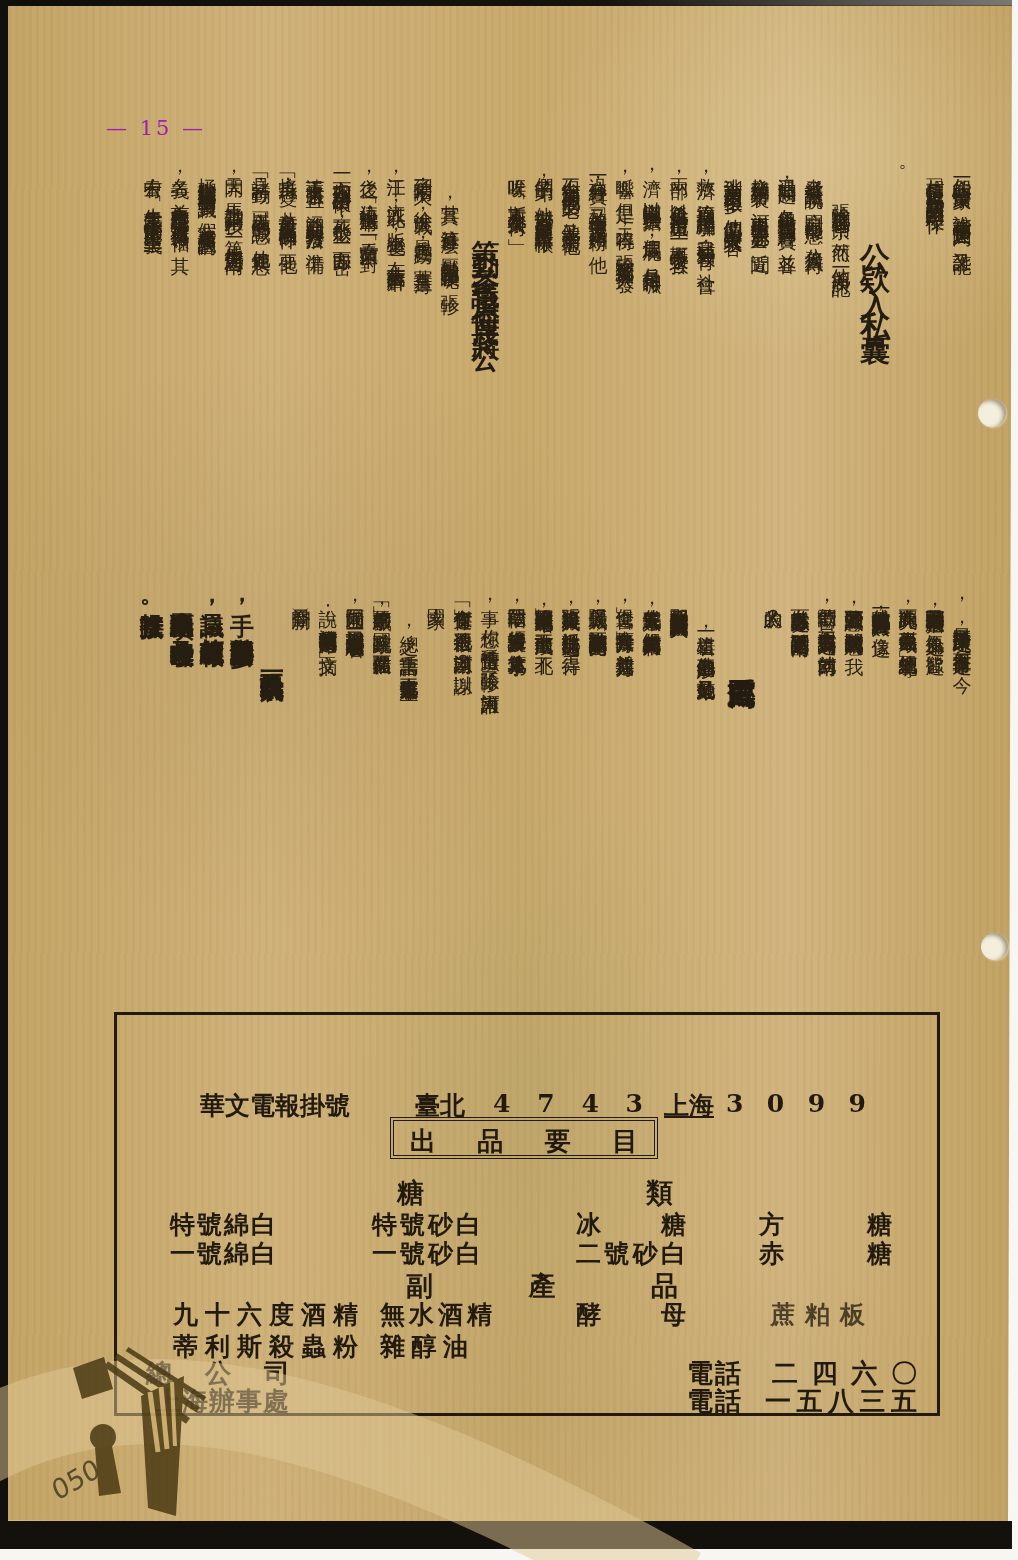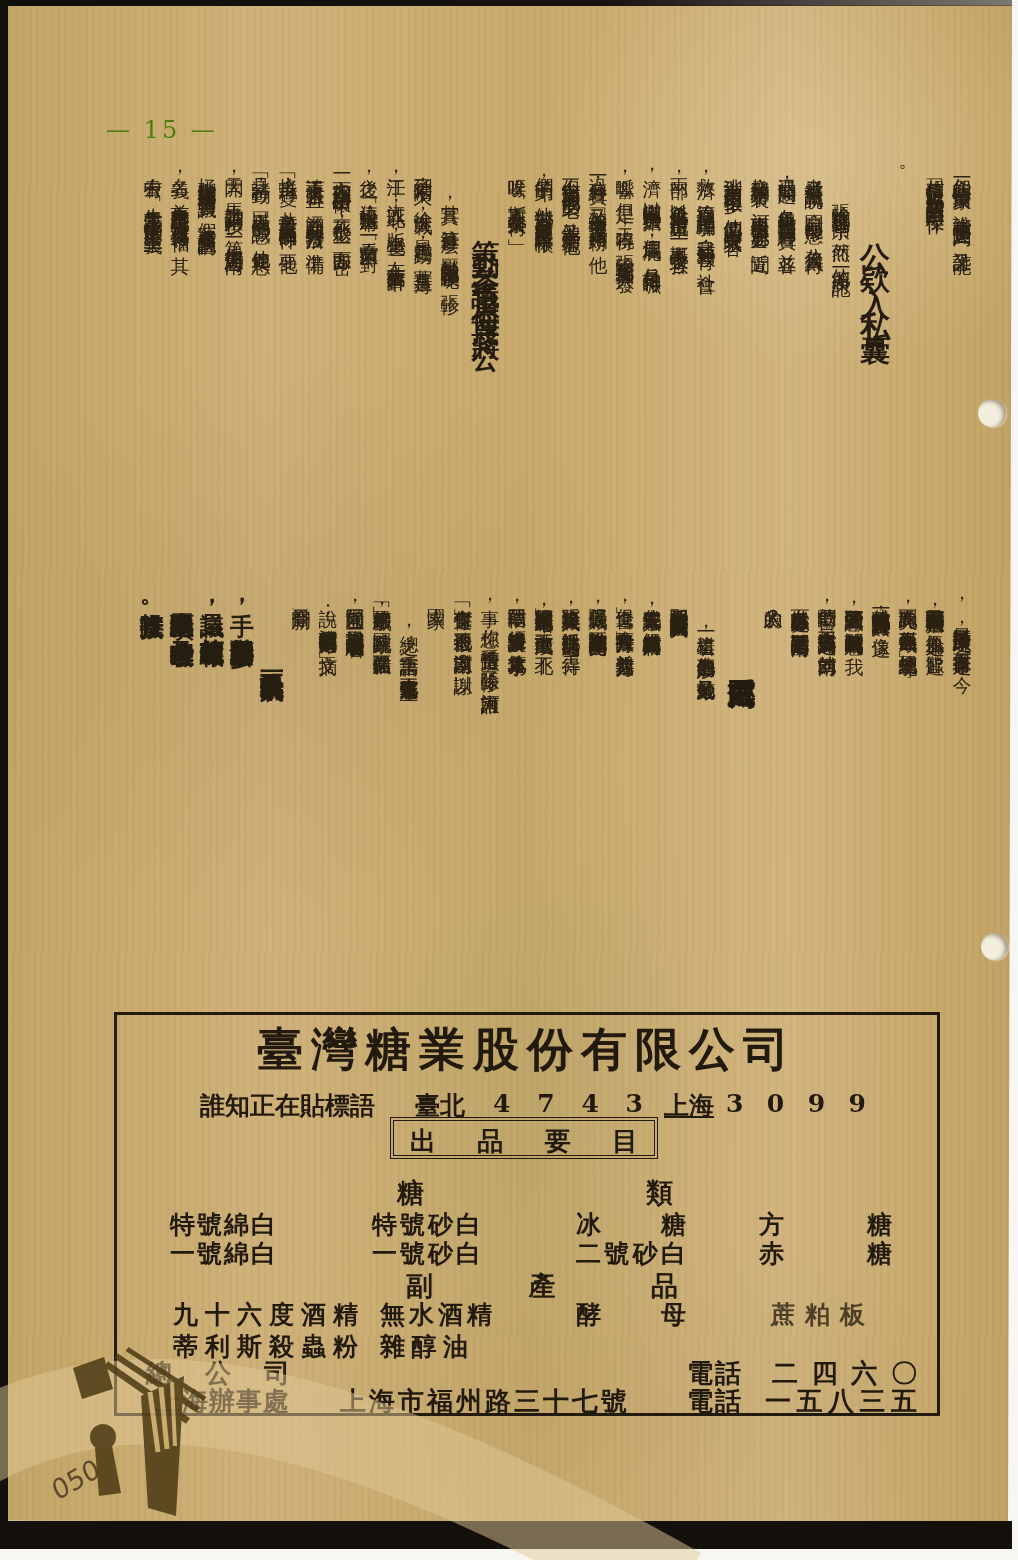--- a/index.html
+++ b/index.html
@@ -12,21 +12,21 @@
            radial-gradient(ellipse 300px 500px at 52% 72%, rgba(125,135,85,.13), transparent 70%),
            radial-gradient(ellipse 600px 260px at 60% 93%, rgba(150,130,75,.12), transparent 70%),
            repeating-linear-gradient(90deg, rgba(0,0,0,.018) 0 3px, rgba(255,255,255,.018) 3px 7px),
            linear-gradient(90deg,#c3a465,#cfb178 26%,#c8a96b 52%,#d1b47d 78%,#c2a263);
          transform:rotate(.15deg);}
   .edge-top{position:absolute;left:0;top:0;width:1012px;height:6px;background:linear-gradient(90deg,#100e0b,#16130e 60%,rgba(20,17,12,.55));}
   .edge-left{position:absolute;left:0;top:0;width:8px;height:1548px;background:#12100c;}
   .edge-bottom{position:absolute;left:0;top:1521px;width:1012px;height:28px;background:#14110d;}
   .hole{position:absolute;border-radius:50%;background:#f4efdd;
         box-shadow:inset -3px 2px 4px rgba(60,45,20,.45), 1px 1px 2px rgba(255,255,255,.4);}
-  .page-number{position:absolute;left:106px;top:116px;font-size:24px;letter-spacing:3px;color:#4d7c0f;}
+  .page-number{position:absolute;left:106px;top:116px;font-size:21px;letter-spacing:3px;color:#a21caf;}
 
   .vblock{position:absolute;right:46px;writing-mode:vertical-rl;color:#2b2213;}
   .upper{top:163px;height:452px;}
   .lower{top:594px;height:412px;}
   .colgroup{display:contents;}
   .col{width:19px;height:100%;margin-left:8px;font-size:19px;letter-spacing:2px;line-height:1;}
   .lower .col{letter-spacing:.5px;}
   .ind{padding-top:26px;}
   .h-a{width:30px;margin:0 9px;font-size:30px;letter-spacing:23px;padding-top:56px;font-weight:bold;color:#241c10;}
   .h-b{width:30px;margin:0 9px;font-size:28px;letter-spacing:13px;padding-top:54px;font-weight:bold;color:#241c10;}
@@ -84,23 +84,22 @@
     <div class="col h-c">重寫貳臣傳</div>
     <div class="colgroup">
       
     <div class="col ind">這一着棋，他自知走的不妙，於是他又策動</div><div class="col">那些不知人間有羞恥事的省參議員劉基炎與國大</div><div class="col">代表宋進忠等十五人，組織什麼「河南人民和平</div><div class="col">促進會」，直接向共方「投降」，並親迎共方信</div><div class="col">陽縣長入城，誰知正在貼標語「革命」的當兒，</div><div class="col">張淦將軍提兵入城，活捉這批無恥之徒，弄得「</div><div class="col">投機將軍」困坐花園車站，南不敢進武漢，北不</div><div class="col">敢回信陽，後來經過許多波折，才算化大事爲小</div><div class="col">事，你想，這種千古奇蹟，除了張軫、河南人誰</div><div class="col">會有這「傑作」！他還不自殺，以謝河南？以謝</div><div class="col">國家！</div><div class="col ind">總之，千言萬語，也寫不盡這位「將軍兼主</div><div class="col">席」的「拿手好戲」，國家雖亂，然而在信陽又</div><div class="col">如同隔世，記者前日遇到一位八十老翁在嘆息着</div><div class="col">說：「誰叫我們河南生這個不肖子弟！」（文摘</div><div class="col">今日新聞）</div></div>
     <div class="colgroup">
       
     <div class="col pq ind2">張軫爲了要向中共表現一</div><div class="col pq">手，策動幾個寡廉鮮恥的省參</div><div class="col pq">議員，打給蔣總統一個電報，</div><div class="col pq">罵得狗血噴頭！又命些嘍囉，</div><div class="col pq">直接投降。</div></div>
   </div>
 
   <div class="ad">
-    <div class="abs ad-title">臺灣糖業股份有限公司</div>
-
-    <div class="abs tele" style="top:74px;left:83px;">誰知正在貼標語</div>
+
+    <div class="abs tele" style="top:74px;left:83px;">華文電報掛號</div>
     <div class="abs tele" style="top:74px;left:298px;">臺北</div>
     <div class="abs tele spread" style="top:74px;left:376px;width:150px;">
         <span>4</span>
         <span>7</span>
         <span>4</span>
         <span>3</span>
       </div>
     <div class="abs tele" style="top:74px;left:547px;text-decoration:underline;">上海</div>
     <div class="abs tele spread" style="top:74px;left:609px;width:140px;">
         <span>3</span>
@@ -218,21 +217,20 @@
         <span>〇</span>
       </div>
 
     <div class="abs r26 spread" style="top:369px;left:38px;width:134px;">
         <span>上</span>
         <span>海</span>
         <span>辦</span>
         <span>事</span>
         <span>處</span>
       </div>
-    <div class="abs r26" style="top:369px;left:223px;letter-spacing:3px;">上海市福州路三十七號</div>
     <div class="abs r26" style="top:369px;left:570px;letter-spacing:2px;">電話</div>
     <div class="abs r26 spread" style="top:369px;left:648px;width:152px;">
         <span>一</span>
         <span>五</span>
         <span>八</span>
         <span>三</span>
         <span>五</span>
       </div>
   </div>
 

